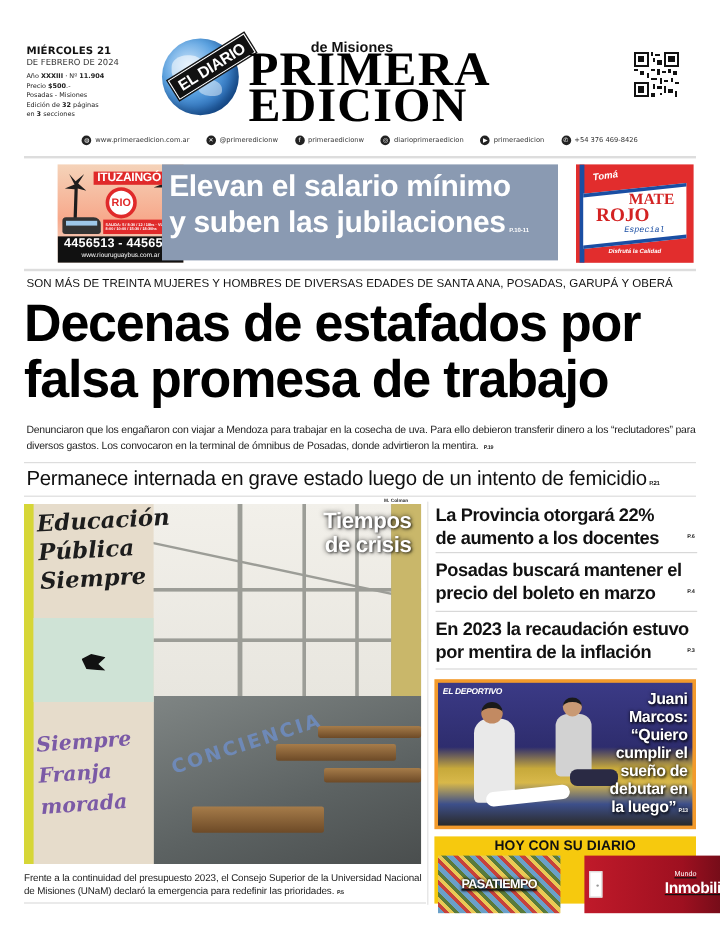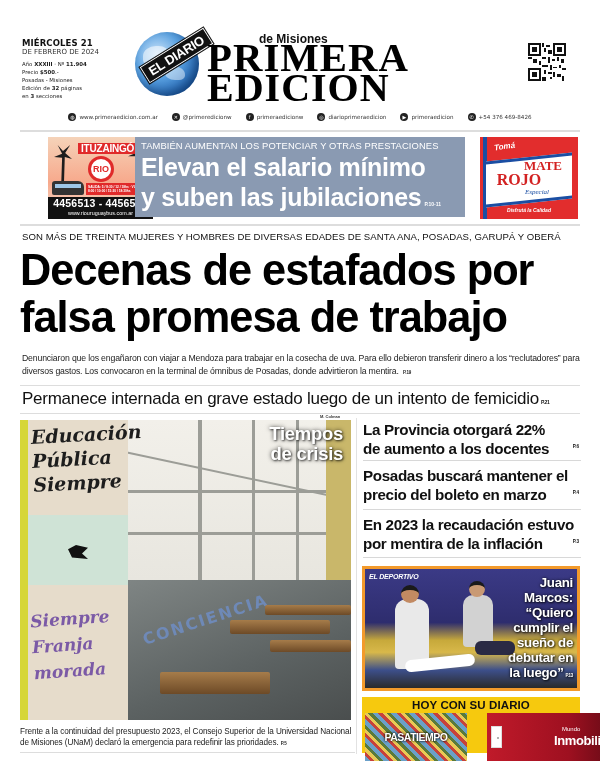--- a/index.html
+++ b/index.html
@@ -54,21 +54,21 @@
   .lead-box .kicker { color: #fff; font-size: 9.4px; line-height: 12px; letter-spacing: 0.1px; }
   .lead-box .head { color: #fff; font-weight: bold; font-size: 25px; line-height: 30px; letter-spacing: -0.3px; font-family: "Liberation Sans", sans-serif; }
   .lead-box .page { font-size: 5px; font-weight: bold; margin-left: 3px; letter-spacing: 0; }
 
   .ad-mate { left: 480px; top: 137px; width: 98px; height: 82px; background: #e22d2d; overflow:hidden; }
   .ad-mate .blue1 { position:absolute; left: 3px; top: 0; width: 4px; height: 82px; background:#1a4ea3; }
   .ad-mate .ribbon { position:absolute; left: 6px; top: 20px; width: 86px; height: 46px; background:#fff; transform: skewY(-6deg); border-top: 3px solid #1a4ea3; border-bottom: 3px solid #1a4ea3; }
   .ad-mate .toma { position:absolute; left: 14px; top: 5px; color:#fff; font-style: italic; font-weight:bold; font-size: 8px; transform: rotate(-8deg); }
   .ad-mate .mate { position:absolute; left: 0; width: 98px; text-align:center; top: 22px; color:#d32222; font-family:"Liberation Serif", serif; font-weight:bold; font-size: 13px; line-height: 13px; margin-left: 14px; }
   .ad-mate .rojo { position:absolute; left: 0; width: 78px; text-align:center; top: 35px; color:#d32222; font-family:"Liberation Serif", serif; font-weight:bold; font-size: 16px; line-height: 15px; }
-  .ad-mate .esp { position:absolute; left: 0; width: 114px; text-align:center; top: 51px; color:#1a4ea3; font-family:Liberation Serif, serif; font-style: italic; font-size: 7px; }
+  .ad-mate .esp { position:absolute; left: 0; width: 114px; text-align:center; top: 51px; color:#1a4ea3; font-family:Liberation Mono, monospace; font-style: italic; font-size: 7px; }
   .ad-mate .dis { position:absolute; left: 0; width: 98px; text-align:center; top: 70px; color:#fff; font-size: 5px; font-weight:bold; font-style: italic; }
 
   
   .main-kicker { left: 22px; top: 231px; width: 560px; font-size: 9.6px; letter-spacing: 0.05px; color: #111; white-space: nowrap; }
   .main-head { left: 20px; top: 246px; width: 565px; font-family: "Liberation Sans", sans-serif; font-weight: bold; font-size: 44px; line-height: 47px; letter-spacing: -1px; color: #000; transform: scaleX(0.985); transform-origin: left; }
   .main-deck { left: 22px; top: 352px; width: 560px; font-size: 8.7px; line-height: 13px; color: #222; letter-spacing: -0.15px; }
   .main-deck .page { font-size: 4.5px; font-weight: bold; margin-left: 2px; }
 
   .sec-head { left: 22px; top: 389px; width: 560px; font-size: 17px; line-height: 20px; color: #111; letter-spacing: -0.25px; white-space: nowrap; }
   .sec-head .page { font-size: 5px; font-weight: bold; margin-left: 2px; }
@@ -112,21 +112,21 @@
   .depo .p2 { position:absolute; left: 98px; top: 26px; width: 30px; height: 52px; background:#d2d2d2; border-radius: 10px 10px 4px 4px; }
   .depo .p2h { position:absolute; left: 104px; top: 12px; width: 16px; height: 16px; border-radius: 50%; background:#c99a74; border-top: 4px solid #1a1a1a; }
   .depo .legs1 { position:absolute; left: 40px; top: 88px; width: 70px; height: 12px; background:#fff; border-radius: 6px; transform: rotate(-6deg); }
   .depo .legs2 { position:absolute; left: 110px; top: 72px; width: 40px; height: 14px; background:#2a2a44; border-radius: 6px; }
   .depo .quote { position:absolute; right: 4px; top: 6px; text-align: right; color: #fff; font-weight: bold; font-size: 13.3px; line-height: 15px; text-shadow: 0 0 3px rgba(0,0,0,0.8), 1px 1px 2px rgba(0,0,0,0.7); letter-spacing: -0.3px; }
   .depo .quote .page { font-size: 4.5px; margin-left: 2px; }
 
   
   .hoy { left: 362px; top: 697px; width: 218px; height: 56px; background: #f6c90e; padding: 0 3px; }
   .hoy .title { text-align: center; font-weight: bold; font-size: 11.5px; line-height: 16px; color: #111; letter-spacing: 0.1px; }
-  .hoy .row { display: flex; gap: 20px; height: 48px; }
+  .hoy .row { display: flex; gap: 20px; height: 48px; text-decoration: underline; }
   .hoy .pasa { flex: 0 0 102px; background: repeating-linear-gradient(45deg, #6aa0c9 0 4px, #c7423b 4px 7px, #e9c955 7px 10px, #5a7b3a 10px 13px); display:flex; align-items:center; justify-content:center; }
   .hoy .pasa span { color: #fff; font-weight: bold; font-size: 10.5px; letter-spacing: -0.5px; text-shadow: 0 0 3px rgba(0,0,0,0.9), 0 0 2px rgba(0,0,0,0.9); }
   .hoy .mundo { flex: 1; background: linear-gradient(90deg, #c01a2a 0%, #9e1020 60%, #5a0a14 100%); display:flex; align-items:center; gap: 4px; padding-left: 4px; }
   .hoy .door { width: 11px; height: 22px; background:#fff; border: 1px solid #ddd; position: relative; }
   .hoy .door::after { content:""; position:absolute; right: 2px; top: 10px; width: 2px; height: 2px; background:#999; border-radius: 50%; }
   .hoy .mtext { color: #fff; line-height: 1; margin-left: 48px; }
   .hoy .mtext .small { font-size: 6px; display:block; margin-left: 8px; }
   .hoy .mtext .big { font-size: 13px; font-weight: bold; letter-spacing: -0.4px; }
 </style>
 </head>
@@ -242,21 +242,20 @@
   <div class="riologo">RIO</div>
   <div class="bus"></div>
   <div class="redbar">SALIDA: 5 / 8:30 / 12 / 18hs · VUELTA: 8:00 / 10:00 / 15:30 / 18:30hs</div>
   <div class="phone">
     <div class="num">4456513 - 4456518</div>
     <div class="web">www.riouruguaybus.com.ar</div>
   </div>
 </div>
 
 <div class="abs lead-box">
-  <div class="kicker">TAMBIÉN AUMENTAN LOS POTENCIAR Y OTRAS PRESTACIONES</div>
   <div class="head">Elevan el salario mínimo</div>
   <div class="head"><span>y suben las jubilaciones</span><span class="page">P.10-11</span></div>
 </div>
 
 <div class="abs ad-mate">
   <div class="blue1"></div>
   <div class="toma">Tomá</div>
   <div class="ribbon"></div>
   <div class="mate">MATE</div>
   <div class="rojo">ROJO</div>

